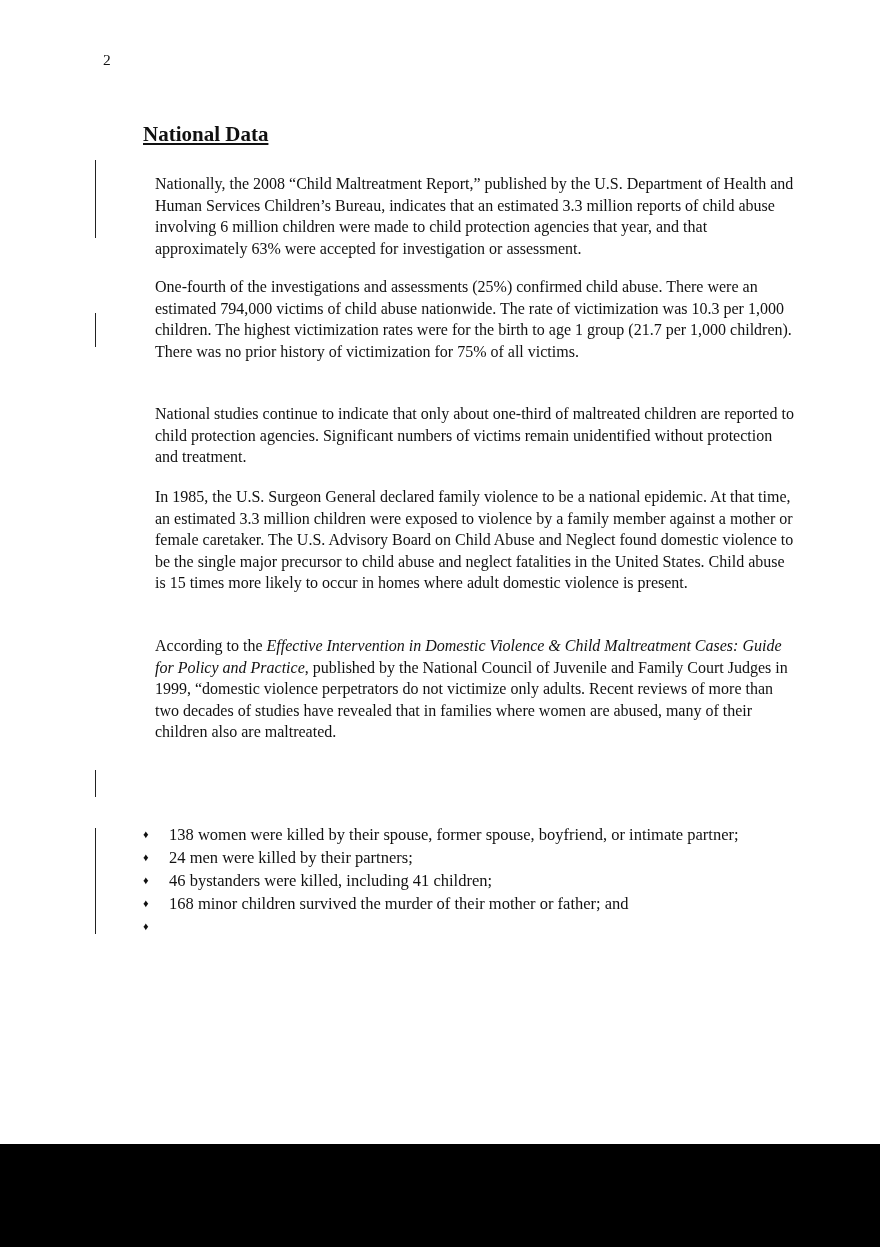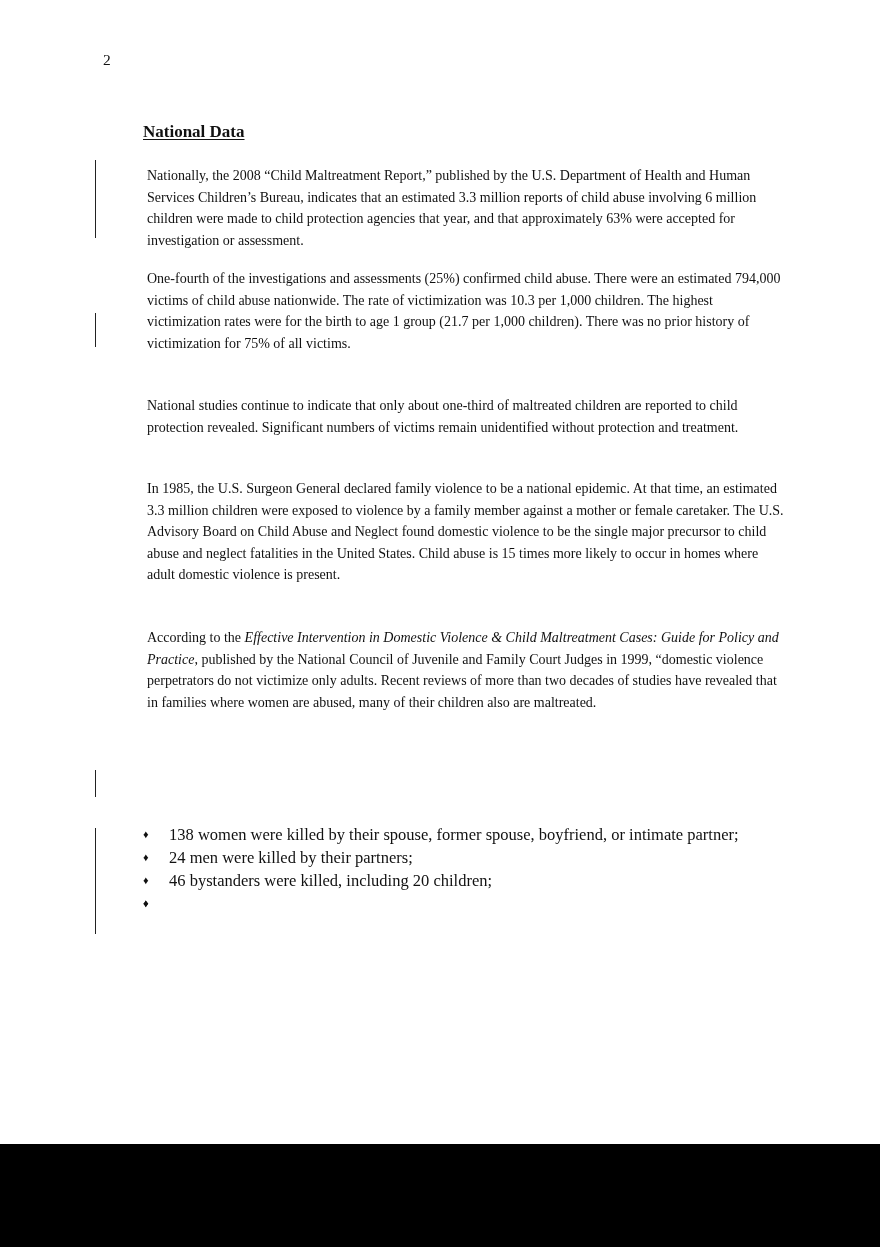--- a/index.html
+++ b/index.html
@@ -4,26 +4,26 @@
   <style>
     html, body { margin: 0; padding: 0; }
     body {
       width: 880px; height: 1247px; background: #000; position: relative; overflow: hidden;
       font-family: "Liberation Serif", "DejaVu Serif", serif; color: #111;
     }
     .page { position: absolute; left: 0; top: 0; width: 880px; height: 1144px; background: #fff; }
     .page-number { position: absolute; left: 103px; top: 51px; font-size: 15.5px; }
     .running-header { position: absolute; right: 103px; top: 51px; font-size: 15.5px; }
     .section-title {
-      position: absolute; left: 143px; top: 122px; font-size: 17px; font-weight: bold;
+      position: absolute; left: 143px; top: 122px; font-size: 21px; font-weight: bold;
       text-decoration: underline; text-underline-offset: 2px;
     }
     .para {
-      position: absolute; left: 143px; width: 640px; font-size: 14px; line-height: 21.6px;
-      margin: 4px;
+      position: absolute; left: 143px; width: 640px; font-size: 16px; line-height: 21.6px;
+      margin: 12px;
     }
     .para em { font-style: italic; }
     .bullets { position: absolute; left: 143px; top: 823px; width: 650px; margin: 0; padding: 0; list-style: none; font-size: 16.5px; line-height: 23px; }
     .bullets li { position: relative; padding-left: 26px; white-space: nowrap; }
     .bullets .diamond { position: absolute; left: 0; top: 0; font-size: 11px; line-height: 23px; }
     .change-bar { position: absolute; left: 95px; width: 1.4px; background: #222; }
     .bottom-band { position: absolute; left: 0; top: 1144px; width: 880px; height: 103px; background: #000; }
   </style>
 </head>
 <body>
@@ -32,31 +32,31 @@
   <div class="page-number">2</div>
 
   <div class="section-title">National Data</div>
 
   <div class="change-bar" style="top:160px;height:78px;"></div>
   <p class="para" style="top:161px;">Nationally, the 2008 “Child Maltreatment Report,” published by the U.S. Department of Health and Human Services Children’s Bureau, indicates that an estimated 3.3 million reports of child abuse involving 6 million children were made to child protection agencies that year, and that approximately 63% were accepted for investigation or assessment.</p>
 
   <div class="change-bar" style="top:313px;height:34px;"></div>
   <p class="para" style="top:264px;">One-fourth of the investigations and assessments (25%) confirmed child abuse.  There were an estimated 794,000 victims of child abuse nationwide.  The rate of victimization was 10.3 per 1,000 children.  The highest victimization rates were for the birth to age 1 group (21.7 per 1,000 children).  There was no prior history of victimization for 75% of all victims.</p>
 
-  <p class="para" style="top:391px;">National studies continue to indicate that only about one-third of maltreated children are reported to child protection revealed.  Significant numbers of victims remain unidentified without protection and treatment.</p>
+  <p class="para" style="top:391px;">National studies continue to indicate that only about one-third of maltreated children are reported to child protection agencies.  Significant numbers of victims remain unidentified without protection and treatment.</p>
 
   <p class="para" style="top:474px;">In 1985, the U.S. Surgeon General declared family violence to be a national epidemic.  At that time, an estimated 3.3 million children were exposed to violence by a family member against a mother or female caretaker.  The U.S. Advisory Board on Child Abuse and Neglect found domestic violence to be the single major precursor to child abuse and neglect fatalities in the United States.  Child abuse is 15 times more likely to occur in homes where adult domestic violence is present.</p>
 
   <p class="para" style="top:623px;"><span>According to the </span><em>Effective Intervention in Domestic Violence &amp; Child Maltreatment Cases: Guide for Policy and Practice</em><span>, published by the National Council of Juvenile and Family Court Judges in 1999, “domestic violence perpetrators do not victimize only adults.  Recent reviews of more than two decades of studies have revealed that in families where women are abused, many of their children also are maltreated.</span></p>
 
   <div class="change-bar" style="top:770px;height:27px;"></div>
 
   <div class="change-bar" style="top:828px;height:106px;"></div>
   <ul class="bullets">
     <li><span class="diamond">♦</span><span>138 women were killed by their spouse, former spouse, boyfriend, or intimate partner;</span></li>
     <li><span class="diamond">♦</span><span>24 men were killed by their partners;</span></li>
-    <li><span class="diamond">♦</span><span>46 bystanders were killed, including 20 children;</span></li>
-    <li><span class="diamond">♦</span></li>
+    <li><span class="diamond">♦</span><span>46 bystanders were killed, including 41 children;</span></li>
+    <li><span class="diamond">♦</span><span>168 minor children survived the murder of their mother or father; and</span></li>
     <li><span class="diamond">♦</span></li>
   </ul>
 </div>
 
 <div class="bottom-band"></div>
 
 </body></html>

